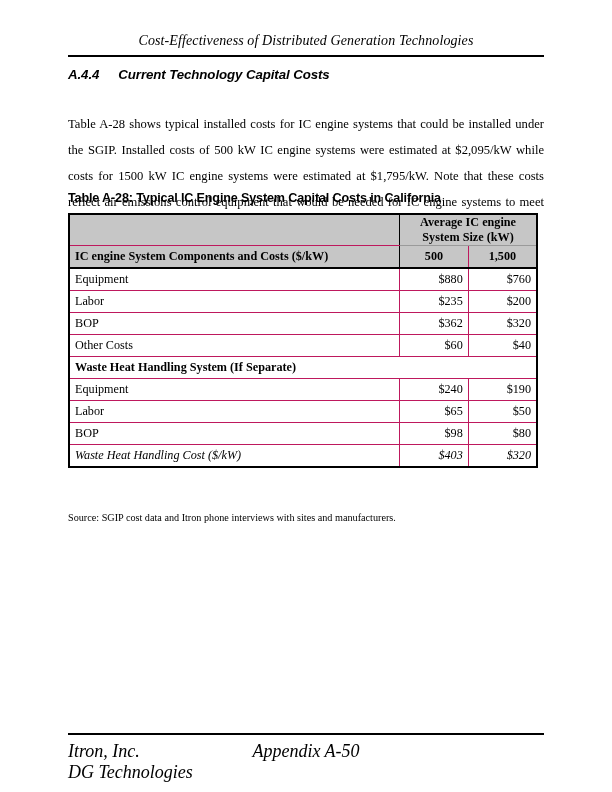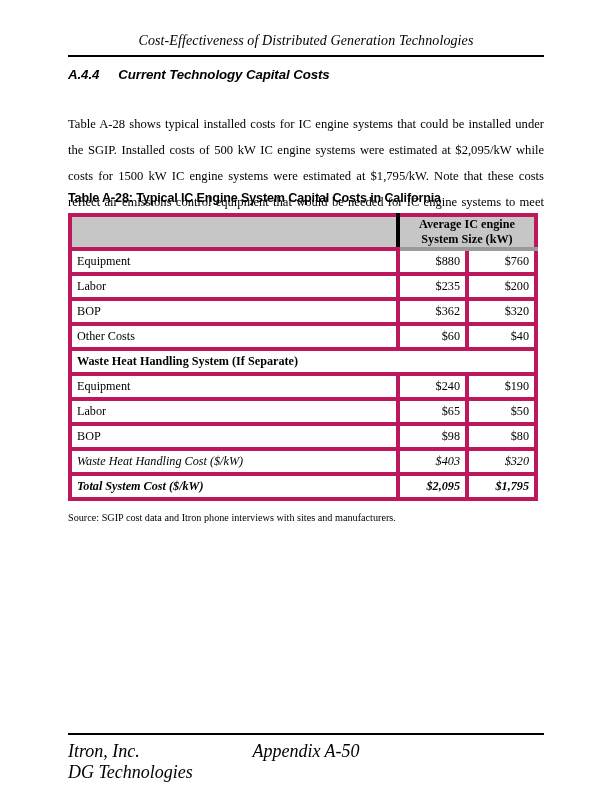--- a/index.html
+++ b/index.html
@@ -86,21 +86,21 @@
     top: 213px;
     width: 470px;
   }
   table.cap-table {
     border-collapse: collapse;
     width: 470px;
     font-size: 12.2px;
     table-layout: fixed;
   }
   table.cap-table td {
-    border: 4px solid #be185d;
+    border: 1px solid #be185d;
     padding: 0 5px;
     height: 21px;
     vertical-align: middle;
   }
   
   table.cap-table {
     border: 2px solid #000;
   }
   .c-label { width: 264px; text-align: left; }
   .c-num   { width: 103px; text-align: right; }
@@ -193,20 +193,25 @@
 
   <div class="tbl-wrap">
     <table class="cap-table">
       <tbody>
 
         <tr>
           <td class="c-label hdr-blank"></td>
           <td class="c-num hdr-span" colspan="2">Average IC engine System Size (kW)</td>
         </tr>
 
+        <tr class="hdr-row2">
+          <td class="c-label hdr-left">IC engine System Components and Costs ($/kW)</td>
+          <td class="c-num hdr sep-left">500</td>
+          <td class="c-num hdr sep-left">1,500</td>
+        </tr>
 
         <tr>
           <td class="c-label">Equipment</td>
           <td class="c-num sep-left">$880</td>
           <td class="c-num sep-left">$760</td>
         </tr>
         <tr>
           <td class="c-label">Labor</td>
           <td class="c-num sep-left">$235</td>
           <td class="c-num sep-left">$200</td>
@@ -238,25 +243,20 @@
         </tr>
         <tr>
           <td class="c-label">BOP</td>
           <td class="c-num sep-left">$98</td>
           <td class="c-num sep-left">$80</td>
         </tr>
         <tr>
           <td class="c-label ital">Waste Heat Handling Cost ($/kW)</td>
           <td class="c-num sep-left ital">$403</td>
           <td class="c-num sep-left ital">$320</td>
-        </tr>
-        <tr>
-          <td class="c-label bold-ital">Total System Cost ($/kW)</td>
-          <td class="c-num sep-left bold-ital">$2,095</td>
-          <td class="c-num sep-left bold-ital">$1,795</td>
         </tr>
 
       </tbody>
     </table>
   </div>
 
   <div class="source-note">Source:  SGIP cost data and Itron phone interviews with sites and manufacturers.</div>
 
   <div class="foot-rule"></div>
   <div class="footer">

